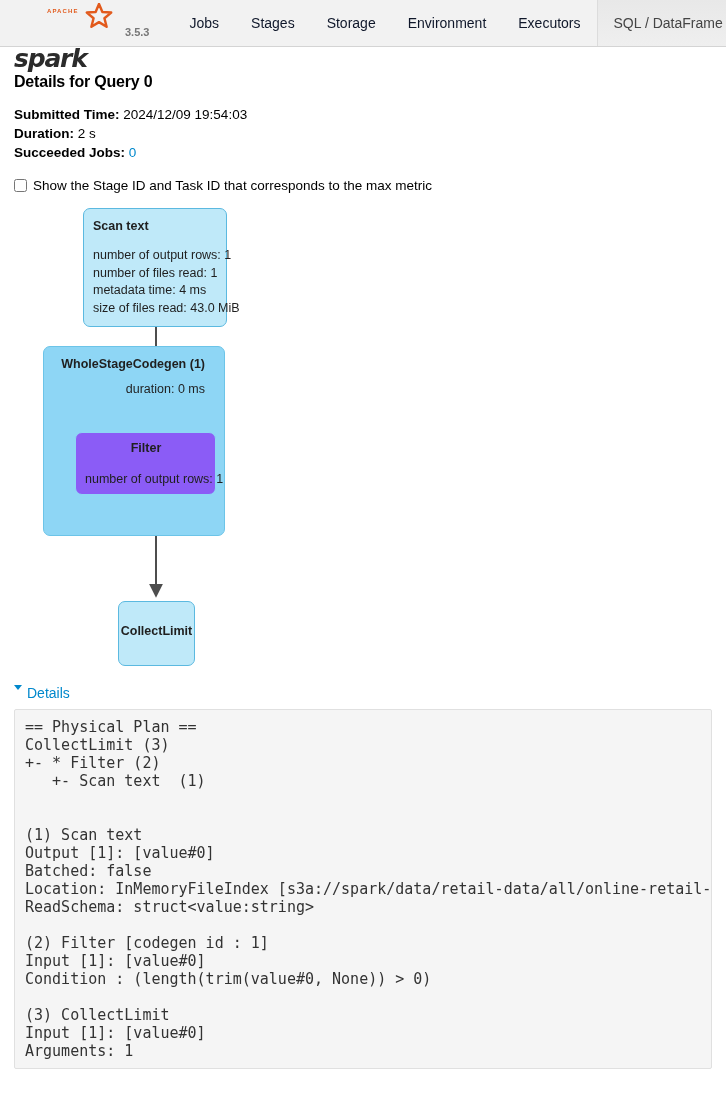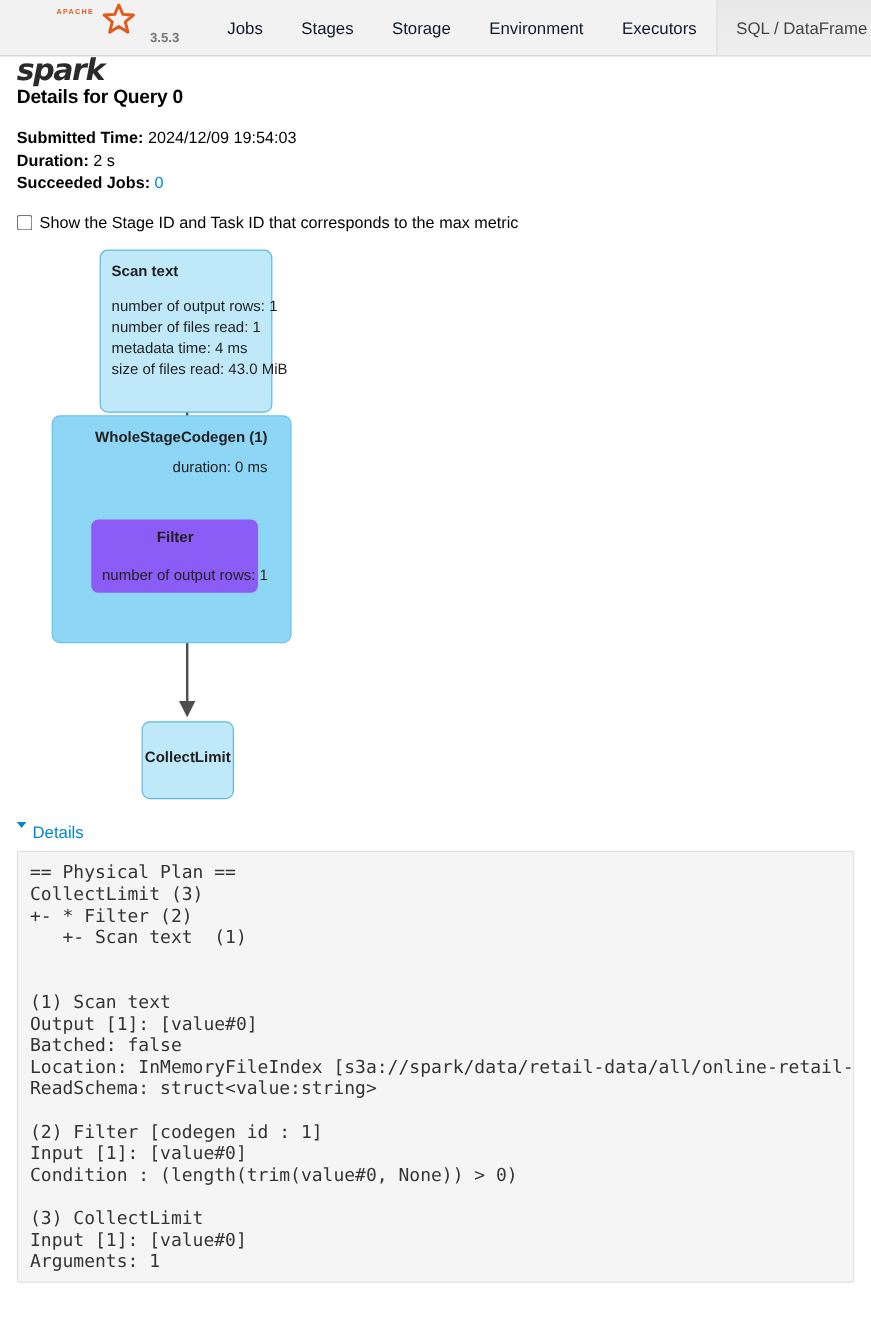--- a/index.html
+++ b/index.html
@@ -146,27 +146,27 @@
     box-sizing: border-box;
     border-radius: 7px;
     border: 1px solid #5bb9e0;
     background: #bfe9f9;
     cursor: pointer;
   }
   .node-scan {
     left: 69px;
     top: 5px;
     width: 144px;
-    height: 136px;
+    height: 119px;
     padding: 10px 8px 8px 9px;
   }
   .node-wsc {
     left: 29px;
     top: 143px;
-    width: 200px;
+    width: 182px;
     height: 190px;
     background: #8ed6f5;
     border-color: #6cc4e8;
     padding: 10px 19px 0 0;
     text-align: right;
   }
   .node-filter {
     left: 31px;
     top: 85px;
     width: 141px;

